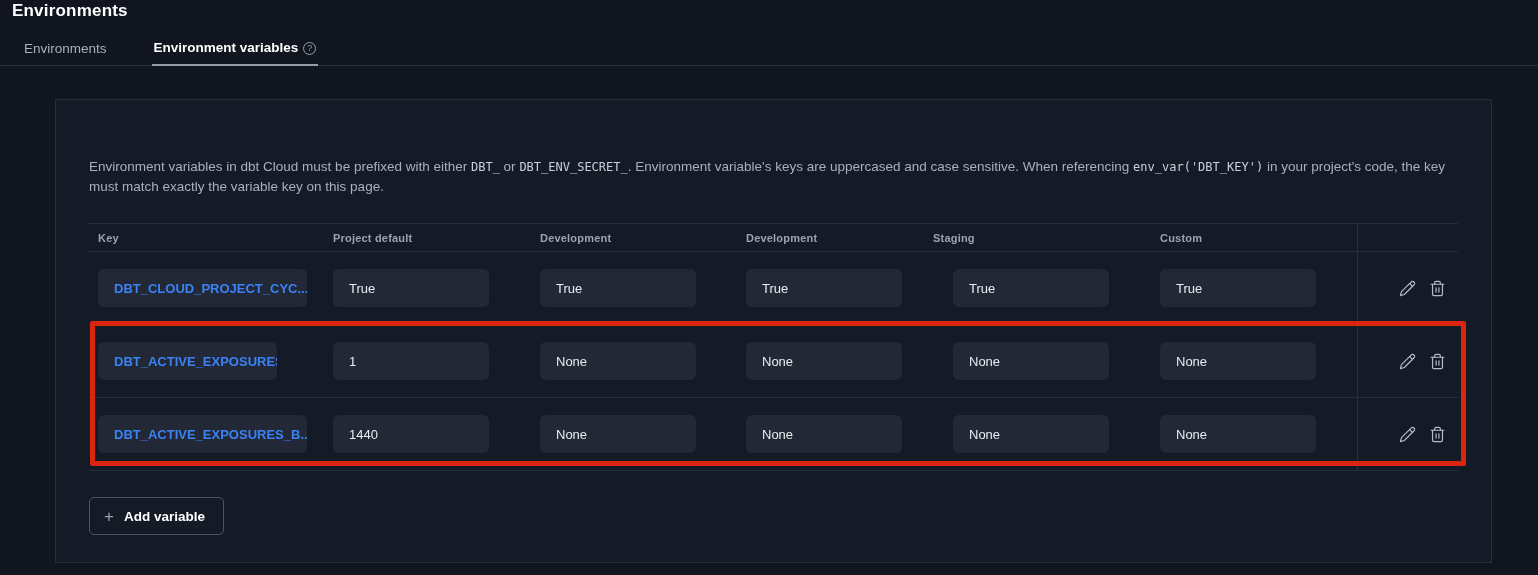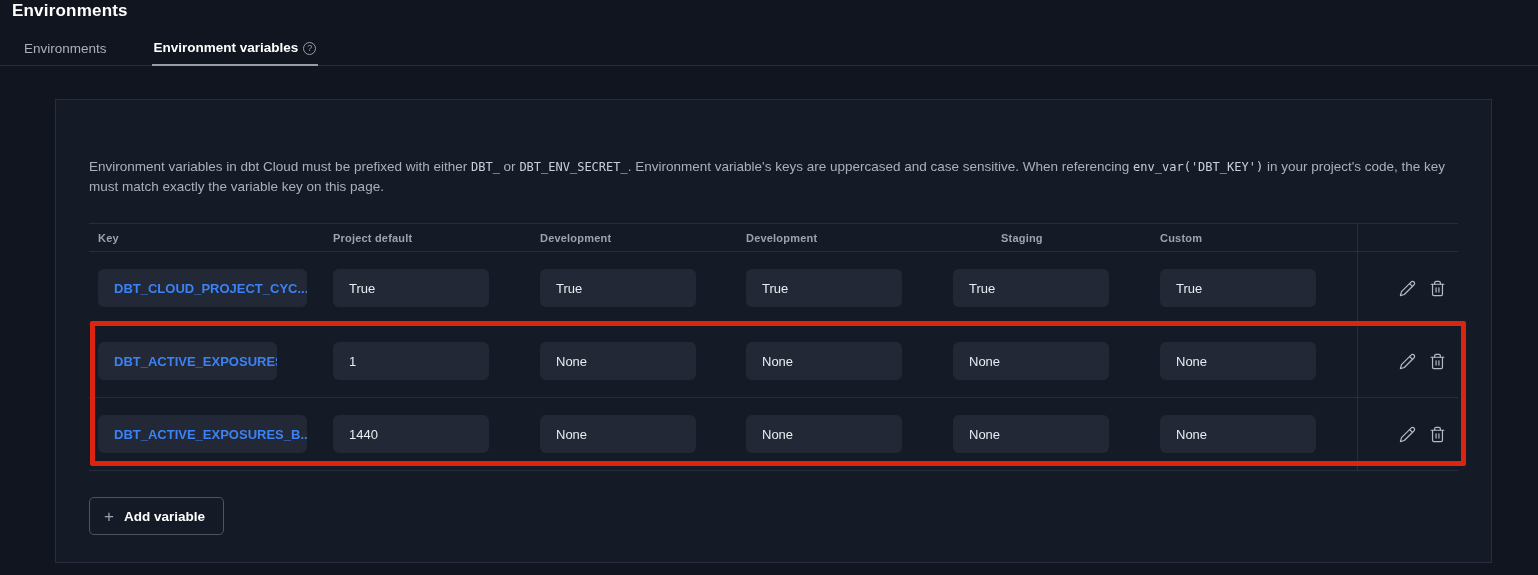--- a/index.html
+++ b/index.html
@@ -73,21 +73,21 @@
     text-decoration:underline;
   }
   .th{
     position:absolute;top:8px;
     font-size:11px;font-weight:700;color:#9aa3b2;letter-spacing:.2px;
   }
   .col-key{left:9px;}
   .col-0{left:244px;}
   .col-1{left:451px;}
   .col-2{left:657px;}
-  .col-3{left:912px;}
+  .col-3{left:844px;}
   .col-4{left:1071px;text-align:center;}
   .vline{
     position:absolute;left:1268px;top:0;width:1px;height:248px;
     background:var(--divider);
   }
   .trow{
     position:absolute;left:0;width:1369px;height:73px;
     border-bottom:1px solid var(--divider);
   }
   .trow.r0{top:29px;}

